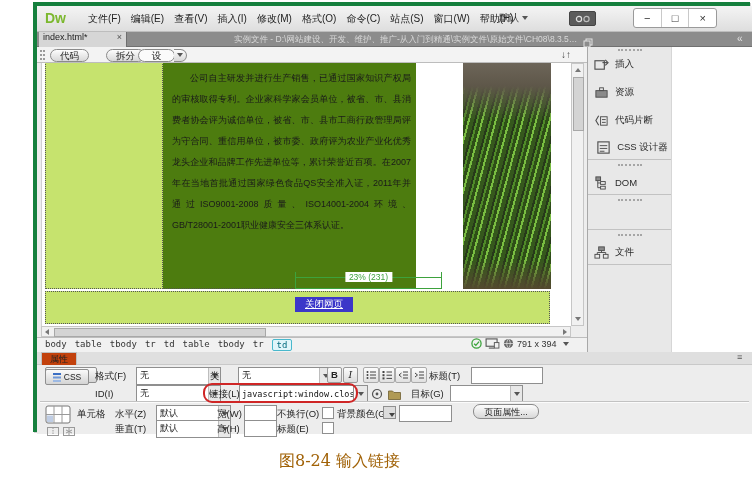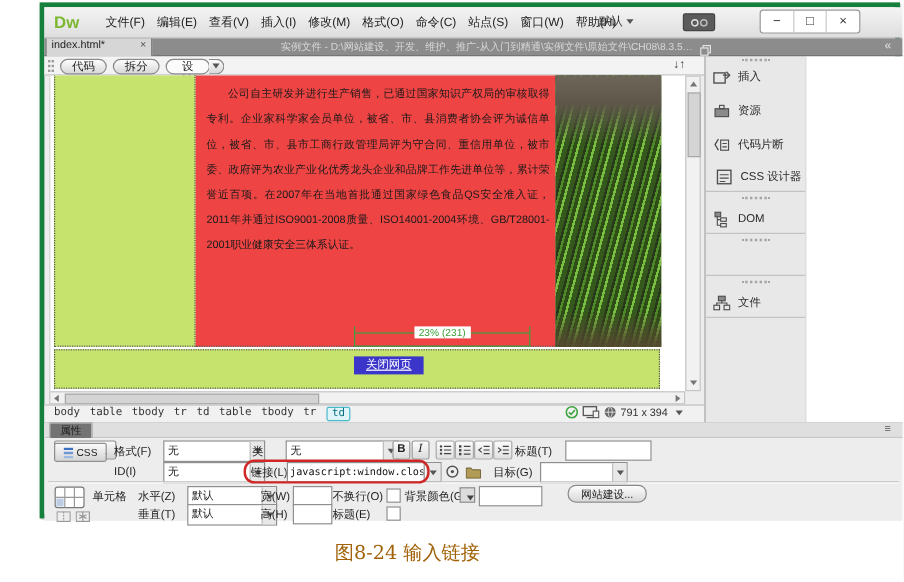--- a/index.html
+++ b/index.html
@@ -38,21 +38,21 @@
   .grip{left:3px;top:44px;width:5px;height:10px;border-left:2px dotted #9a9a9a;border-right:2px dotted #9a9a9a;}
   .vbtn{position:absolute;top:42.5px;height:13px;line-height:12px;padding:0 9px;font-size:9.5px;color:#222;
         background:linear-gradient(#fdfdfd,#d8d8d8);border:1px solid #8a8a8a;border-radius:7px;text-align:center;box-sizing:border-box;}
   .vbtn.active{background:#fbfbfb;}
   #design-caret{position:absolute;top:42.5px;left:137px;width:13px;height:13px;border:1px solid #8a8a8a;border-left:none;border-radius:0 7px 7px 0;background:linear-gradient(#fdfdfd,#d8d8d8);display:flex;align-items:center;justify-content:center;box-sizing:border-box;}
   #file-arrows{left:524px;top:43px;font-size:10px;font-weight:bold;color:#444;}
 
   
   #viewport{left:4px;top:57px;width:530px;height:263px;background:#fff;overflow:hidden;border-left:1px solid #d0d0d0;}
   #green-col{left:3px;top:-2px;width:118px;height:228px;background:#c6e36e;border:1px dotted #555;}
-  #text-cell{left:121px;top:-2px;width:300px;height:228px;background:#ef4444;border-bottom:1px dotted #555;}
+  #text-cell{left:121px;top:-2px;width:253px;height:228px;background:#4d7c0f;border-bottom:1px dotted #555;}
   #para{margin:0;padding:7px 5px 0 9px;font-size:9px;line-height:21px;color:#1a1a1a;text-align:justify;text-indent:2em;}
   #plant{left:421px;top:-2px;width:88px;height:228px;
     background:
       linear-gradient(180deg,#6e665a 0%,#5e5749 11%,rgba(94,87,73,0) 26%),
       linear-gradient(0deg,#53492f 0%,rgba(83,73,47,0) 13%),
       repeating-linear-gradient(105deg,#27391a 0 2px,#4f8a28 2px 4px,#2e4d17 4px 7px,#79bd41 7px 9px,#35581c 9px 13px),
       repeating-linear-gradient(-62deg,rgba(140,205,80,.35) 0 2px,rgba(0,0,0,0) 2px 8px),
       #2e4a18;}
   #band{left:3px;top:228px;width:505px;height:33px;background:#c6e36e;border:1px dotted #555;}
   #close-link{left:253px;top:234px;font-size:9.5px;color:#fff;background:#3b36c9;padding:1px 10px;text-decoration:underline;}
@@ -84,21 +84,21 @@
   #dock{left:550px;top:41px;width:84px;height:306px;background:#e8e8e8;border-left:1px solid #a8a8a8;}
   #dock-east{left:634px;top:41px;width:83px;height:306px;background:#ffffff;border-left:1px solid #d6d6d6;}
   .dock-item{position:absolute;left:6px;width:76px;height:20px;display:flex;align-items:center;gap:6px;}
   .dock-item .dlabel{font-size:9.5px;color:#2a2a2a;white-space:nowrap;}
   .dsep{position:absolute;left:0;width:84px;border-top:1px solid #c2c2c2;}
   .dgrip{position:absolute;left:30px;width:24px;border-top:2px dotted #a5a5a5;}
 
   
   #props{left:0;top:346px;width:715px;height:82px;background:#ededed;border-top:1px solid #9f9f9f;}
   #props-header{left:0;top:346px;width:715px;height:13px;background:#dfdfdf;border-bottom:1px solid #c9c9c9;}
-  #props-tab{left:4px;top:346px;width:36px;height:13px;background:#737373;border:1px solid #c0c0c0;border-bottom:none;font-size:9px;color:#222;text-align:center;line-height:13px;}
+  #props-tab{left:4px;top:346px;width:36px;height:13px;background:#c2410c;border:1px solid #c0c0c0;border-bottom:none;font-size:9px;color:#222;text-align:center;line-height:13px;}
   #props-menu{left:700px;top:346px;font-size:9px;color:#555;}
   .plabel{position:absolute;font-size:9.5px;color:#1f1f1f;white-space:nowrap;}
   .plabel.r{text-align:left;}
   .dd{position:absolute;height:15px;background:#fff;border:1px solid #8f8f8f;font-size:9px;color:#222;padding:1px 13px 0 3px;}
   .dd .ddcaret{position:absolute;right:0;top:0;bottom:0;width:11px;background:#e8e8e8;border-left:1px solid #bdbdbd;display:flex;align-items:center;justify-content:center;}
   .pinp{position:absolute;height:15px;background:#fff;border:1px solid #8f8f8f;font-size:9px;color:#111;padding:0 2px;font-family:"DejaVu Sans Mono","Liberation Mono",monospace;}
   .selbtn{position:absolute;height:14px;background:linear-gradient(#fafafa,#d4d4d4);border:1px solid #8f8f8f;border-radius:2px;font-size:8.5px;color:#222;display:flex;align-items:center;justify-content:center;gap:3px;}
   .fmtbtn{position:absolute;width:13px;height:14px;border:1px solid #9a9a9a;background:linear-gradient(#fcfcfc,#dcdcdc);font-size:9.5px;color:#222;text-align:center;line-height:13px;border-radius:2px;}
   .iconbtn{position:absolute;width:14px;height:14px;border:1px solid #aaa;background:linear-gradient(#fcfcfc,#e0e0e0);border-radius:2px;display:flex;align-items:center;justify-content:center;}
   .cb{position:absolute;width:10px;height:10px;background:#fff;border:1px solid #8f8f8f;}
@@ -155,21 +155,21 @@
     <svg width="10" height="10" viewBox="0 0 10 10">
         <rect x="3" y="1" width="6" height="6" fill="none" stroke="#e2e2e2"></rect>
         <rect x="1" y="3" width="6" height="6" fill="#8c8c8c" stroke="#e2e2e2"></rect>
       </svg>
   </span>
   <span id="collapse-arrows" class="abs">«</span>
 
   <div id="viewbar" class="abs"></div>
   <span class="grip abs"></span>
   <span class="vbtn" style="left:13px;">代码</span>
-  <span class="vbtn" style="left:57px;font-family:Liberation Serif, serif;">拆分</span>
+  <span class="vbtn" style="left:69px;font-family:Liberation Serif, serif;">拆分</span>
   <span class="vbtn active" style="left:101px;width:37px;">设计</span>
   <span id="design-caret">
       <span class="tri" style="margin:0"></span>
     </span>
   <span id="file-arrows" class="abs">↓↑</span>
 
   <div id="viewport" class="abs">
     <div id="green-col" class="abs"></div>
     <div id="text-cell" class="abs">
       <p id="para">公司自主研发并进行生产销售，已通过国家知识产权局的审核取得专利。企业家科学家会员单位，被省、市、县消费者协会评为诚信单位，被省、市、县市工商行政管理局评为守合同、重信用单位，被市委、政府评为农业产业化优秀龙头企业和品牌工作先进单位等，累计荣誉近百项。在2007年在当地首批通过国家绿色食品QS安全准入证，2011年并通过ISO9001-2008质量、ISO14001-2004环境、GB/T28001-2001职业健康安全三体系认证。</p>
@@ -395,21 +395,21 @@
       </span></span>
   <span class="plabel r" style="left:180px;top:402px;width:24px;">宽(W)</span>
   <input class="pinp" style="left: 207px; top: 399px; width: 27px;" value="">
   <span class="plabel" style="left:240px;top:402px;">不换行(O)</span>
   <span class="cb" style="left:285px;top:401px;"></span>
   <span class="plabel" style="left:300px;top:402px;">背景颜色(G)</span>
   <span id="swatch" class="abs">
       <span class="tri"></span>
     </span>
   <input class="pinp" style="left: 362px; top: 399px; width: 47px;" value="">
-  <span id="pagebtn">网站建设...</span>
+  <span id="pagebtn">页面属性...</span>
 
   <span class="abs" style="left:10px;top:416px;"><svg width="12" height="9" viewBox="0 0 12 9">
         <rect x="0.5" y="0.5" width="11" height="8" fill="none" stroke="#9a9a9a"></rect>
         <line x1="6" y1="0.5" x2="6" y2="8.5" stroke="#9a9a9a" stroke-dasharray="1.5 1"></line>
       </svg></span>
   <span class="abs" style="left:26px;top:416px;"><svg width="12" height="9" viewBox="0 0 12 9">
         <rect x="0.5" y="0.5" width="11" height="8" fill="none" stroke="#9a9a9a"></rect>
         <path d="M6 0.5 V8.5 M3 3 L6 4.5 L3 6 M9 3 L6 4.5 L9 6" fill="none" stroke="#9a9a9a"></path>
       </svg></span>
   <span class="plabel r" style="left:78px;top:417px;width:38px;">垂直(T)</span>

